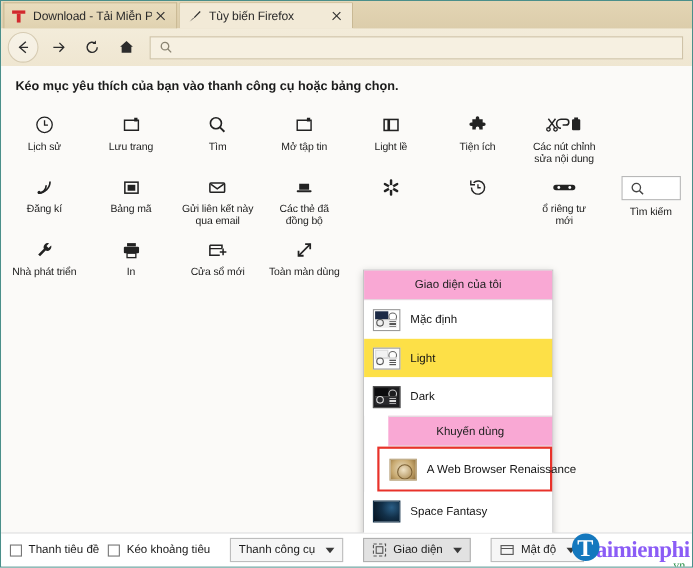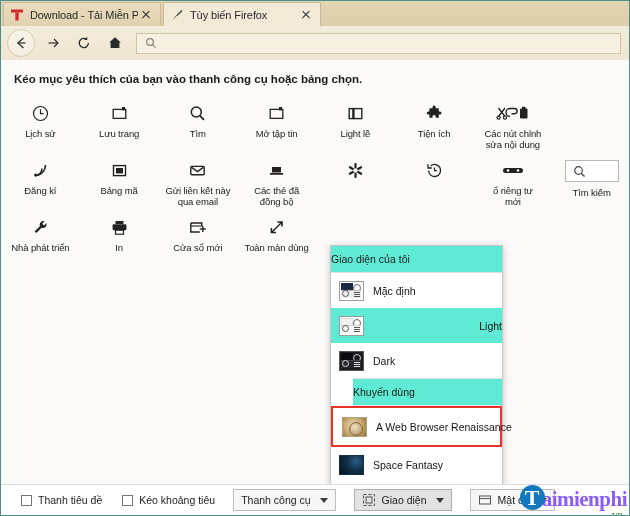--- a/index.html
+++ b/index.html
@@ -121,40 +121,40 @@
   
   .themes{
     position:absolute;left:329px;top:185px;width:173px;
     background:#ffffff;
     border:1px solid #c6c6c6;
     box-shadow:0 2px 7px rgba(0,0,0,0.22);
     box-sizing:border-box;
     z-index:40;
   }
   .themes .sect{
-    font-size:10.5px;color:#222;
+    text-align:center;font-size:10.5px;color:#222;
     padding:7px 0 7px 0;border-bottom:1px solid #e2e2e2;
-    background:#5eead4;
+    background:#f9a8d4;
   }
   .themes .sect.second{border-top:1px solid #e2e2e2;border-bottom:1px solid #e2e2e2;margin-left:22px;}
   .trow{
     display:flex;align-items:center;height:35px;padding-left:8px;
     box-sizing:border-box;background:#fff;
   }
-  .trow.sel{background:#5eead4;justify-content:space-between;}
+  .trow.sel{background:#fde047;}
   .trow .thumb{
     width:25px;height:20px;flex:0 0 auto;box-sizing:border-box;
     position:relative;overflow:hidden;
   }
   .trow .tname{
     margin-left:9px;font-size:10.5px;color:#141414;white-space:nowrap;
   }
   .hl-wrap{
     border:2px solid #e8322a;box-sizing:border-box;
-    padding:1px;background:#fff;
+    padding:1px;background:#fff;margin-left:12px;
   }
 
   
   .th-default{background:#fff;border:1px solid #9b9b9b;}
   .th-default .top{position:absolute;left:1px;top:1px;width:12px;height:8px;background:#1c2a45;}
   .th-default .gear{position:absolute;right:2px;top:2px;width:6px;height:6px;border:1px solid #666;border-radius:50%;}
   .th-default .bar{position:absolute;left:1px;bottom:2px;width:20px;height:7px;background:#efefef;border-top:1px solid #bbb;}
   .th-default .dotl{position:absolute;left:2px;bottom:3px;width:5px;height:5px;border:1px solid #555;border-radius:50%;}
   .th-default .lines{position:absolute;right:3px;bottom:3px;width:6px;height:5px;
      background:linear-gradient(#555 1px,transparent 1px,transparent 2px,#555 2px,#555 3px,transparent 3px,transparent 4px,#555 4px);}
@@ -180,21 +180,21 @@
      background:radial-gradient(circle at 40% 35%,#f0e3c6,#a8864c);border:1px solid #7d6236;}
   .th-space{background:radial-gradient(circle at 70% 30%,#2a5e86 0%,#123049 45%,#04101c 100%);border:1px solid #123049;}
 
   
   .bottombar{
     position:absolute;left:0;top:483px;width:630px;height:31px;
     background:#ffffff;border-top:1px solid #dcdcdc;
     display:flex;align-items:center;box-sizing:border-box;
   }
   .cb{
-    display:flex;align-items:center;margin-left:20px;flex:0 0 auto;
+    display:flex;align-items:center;margin-left:8px;flex:0 0 auto;
   }
   .cb .box{
     width:11px;height:11px;border:1px solid #767676;background:#fff;
     box-sizing:border-box;flex:0 0 auto;
   }
   .cb .cl{margin-left:6px;font-size:10.5px;color:#1b1b1b;white-space:nowrap;}
   .dd{
     height:22px;border:1px solid #bdbdbd;background:#f6f6f6;
     display:flex;align-items:center;box-sizing:border-box;flex:0 0 auto;
     padding:0 7px;margin-left:18px;

